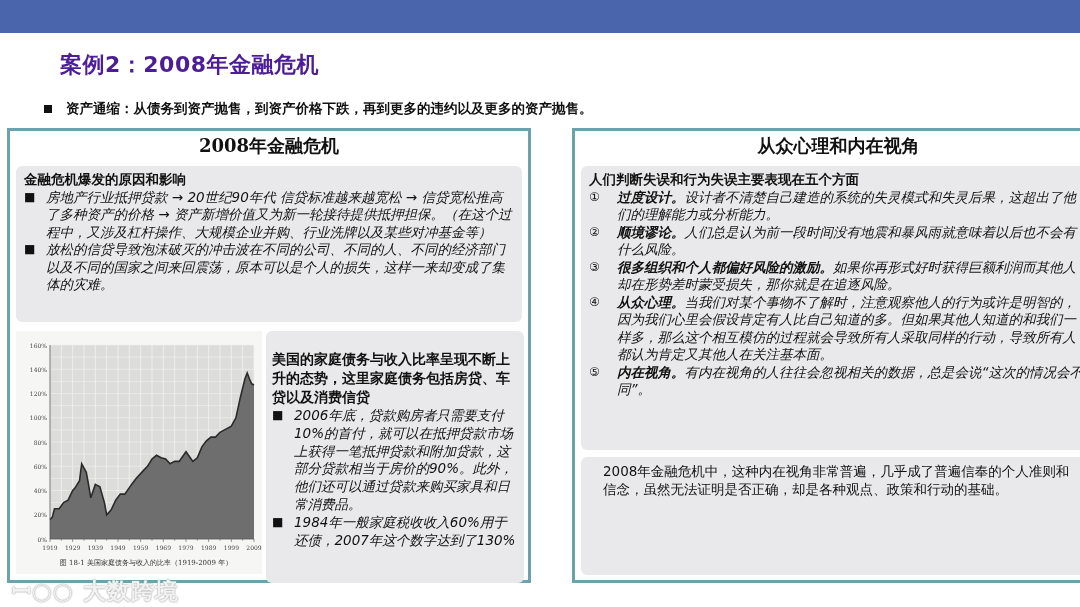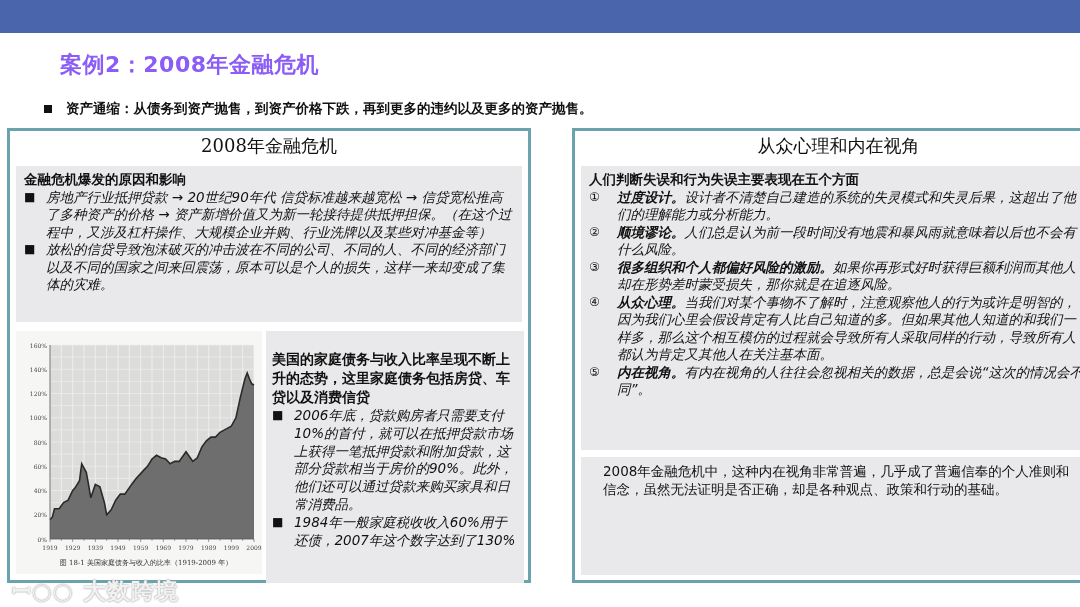--- a/index.html
+++ b/index.html
@@ -1,33 +1,33 @@
 <!DOCTYPE html>
 <html><head>
 <meta charset="utf-8">
 <style>
   * { box-sizing: border-box; margin: 0; padding: 0; }
   html, body { width: 1080px; height: 607px; overflow: hidden; background: #ffffff; }
   body { position: relative; font-family: "DejaVu Sans", "Liberation Sans", sans-serif; color: #111; }
 
   .topbar { position: absolute; left: 0; top: 0; width: 1080px; height: 33px; background: #4b65ad; }
 
-  .page-title { position: absolute; left: 60px; top: 50px; font-size: 22px; font-weight: bold; color: #8b5cf6; letter-spacing: 0.5px; }
+  .page-title { position: absolute; left: 60px; top: 50px; font-size: 22px; font-weight: bold; color: #4c1d95; letter-spacing: 0.5px; }
 
   .subtitle-row { position: absolute; left: 44px; top: 100px; display: flex; align-items: center; font-size: 13.5px; font-weight: bold; }
   .sq-bullet { display: inline-block; width: 8px; height: 8px; background: #111; margin-right: 14px; }
 
   .panel { position: absolute; top: 128px; border: 3px solid #6aa3ad; background: #fff; }
   .panel.left { left: 7px; width: 524px; height: 455px; }
   .panel.right { left: 540px; width: 533px; height: 455px; margin-left: 32px; }
 
-  .panel-title { text-align: center; font-size: 18px; font-weight: normal; height: 30px; line-height: 30px; font-family: "DejaVu Serif", "Liberation Serif", serif; }
+  .panel-title { text-align: center; font-size: 18px; font-weight: bold; height: 30px; line-height: 30px; font-family: "DejaVu Serif", "Liberation Serif", serif; }
   .panel.right .panel-title { font-family: "DejaVu Sans", "Liberation Sans", sans-serif; }
 
-  .box { position: absolute; background: #e9e8ea; font-size: 13.5px; line-height: 17.5px; }
+  .box { position: absolute; background: #e9e8ea; font-size: 13.5px; line-height: 17.5px; border-radius: 6px; }
   .box h4 { font-size: 13.5px; font-weight: bold; }
 
   .lbox1 { left: 6px; top: 35px; width: 506px; height: 156px; padding: 5px 8px; }
   .bul { display: flex; }
   .bul .mk { flex: 0 0 22px; font-size: 12px; line-height: 17.5px; }
   .bul .tx { flex: 1; font-style: italic; }
 
   .chart-wrap { position: absolute; left: 6px; top: 200px; width: 246px; height: 243px; background: #f6f6f4; }
   .rbox-left { left: 256px; top: 200px; width: 258px; height: 252px; padding: 19px 6px; font-size: 13.5px; line-height: 17.8px; }
   .rbox-left h4 { font-size: 14px; line-height: 19px; }

